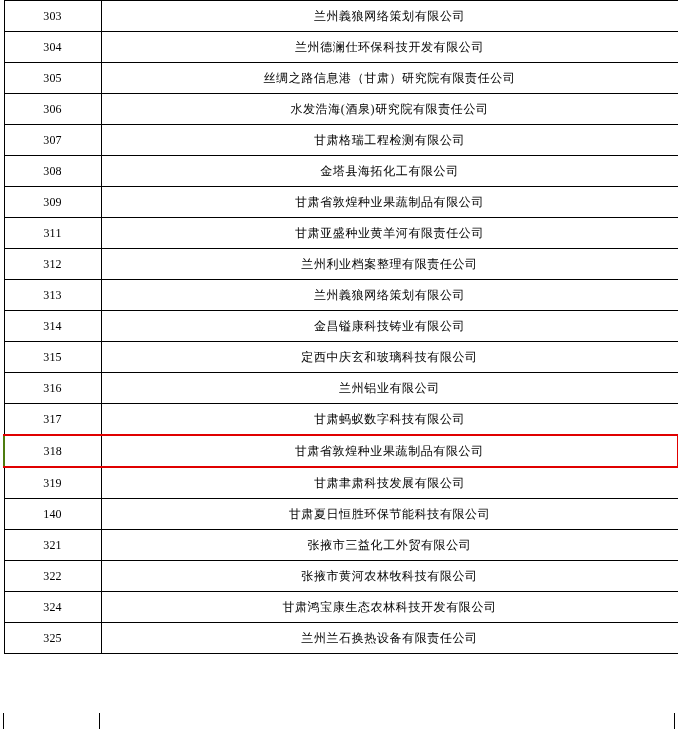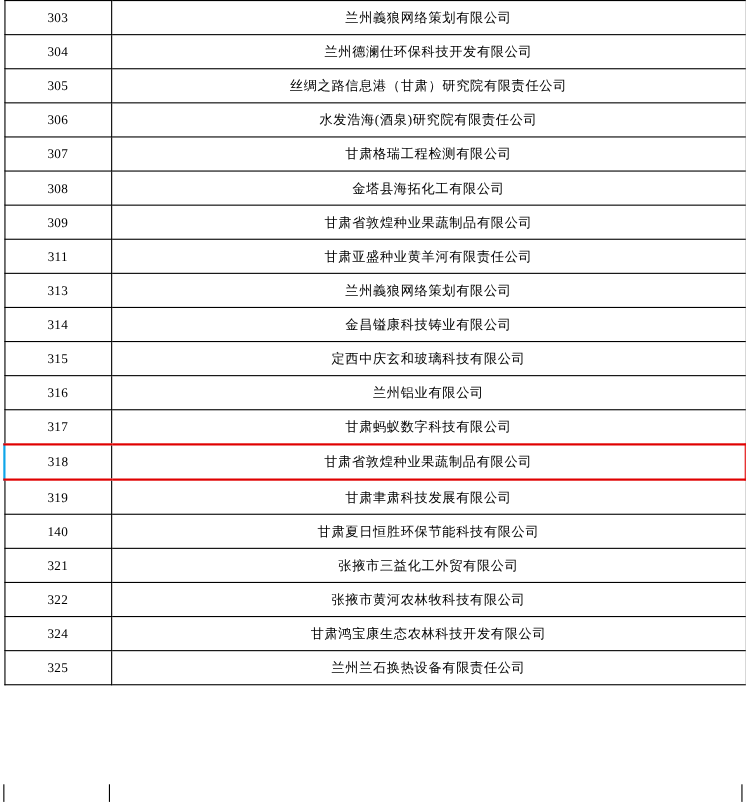--- a/index.html
+++ b/index.html
@@ -52,21 +52,21 @@
     font-size: 14.5px;
     letter-spacing: 0.6px;
   }
   
   tr.highlight td {
     border-top: 2px solid #e00000;
     border-bottom: 2px solid #e00000;
     position: relative;
   }
   tr.highlight td.col-index {
-    border-left: 2px solid #0ea5e9;
+    border-left: 2px solid #4d7c0f;
   }
   tr.highlight td.col-name {
     border-right: 2px solid #e00000;
   }
   
   .bottom-strip {
     position: absolute;
     left: 3px;
     top: 713px;
     width: 672px;
@@ -116,20 +116,24 @@
       </tr>
       <tr>
         <td class="col-index cell-index">309</td>
         <td class="col-name cell-name">甘肃省敦煌种业果蔬制品有限公司</td>
       </tr>
       <tr>
         <td class="col-index cell-index">311</td>
         <td class="col-name cell-name">甘肃亚盛种业黄羊河有限责任公司</td>
       </tr>
       <tr>
+        <td class="col-index cell-index">312</td>
+        <td class="col-name cell-name">兰州利业档案整理有限责任公司</td>
+      </tr>
+      <tr>
         <td class="col-index cell-index">313</td>
         <td class="col-name cell-name">兰州義狼网络策划有限公司</td>
       </tr>
       <tr>
         <td class="col-index cell-index">314</td>
         <td class="col-name cell-name">金昌镒康科技铸业有限公司</td>
       </tr>
       <tr>
         <td class="col-index cell-index">315</td>
         <td class="col-name cell-name">定西中庆玄和玻璃科技有限公司</td>

